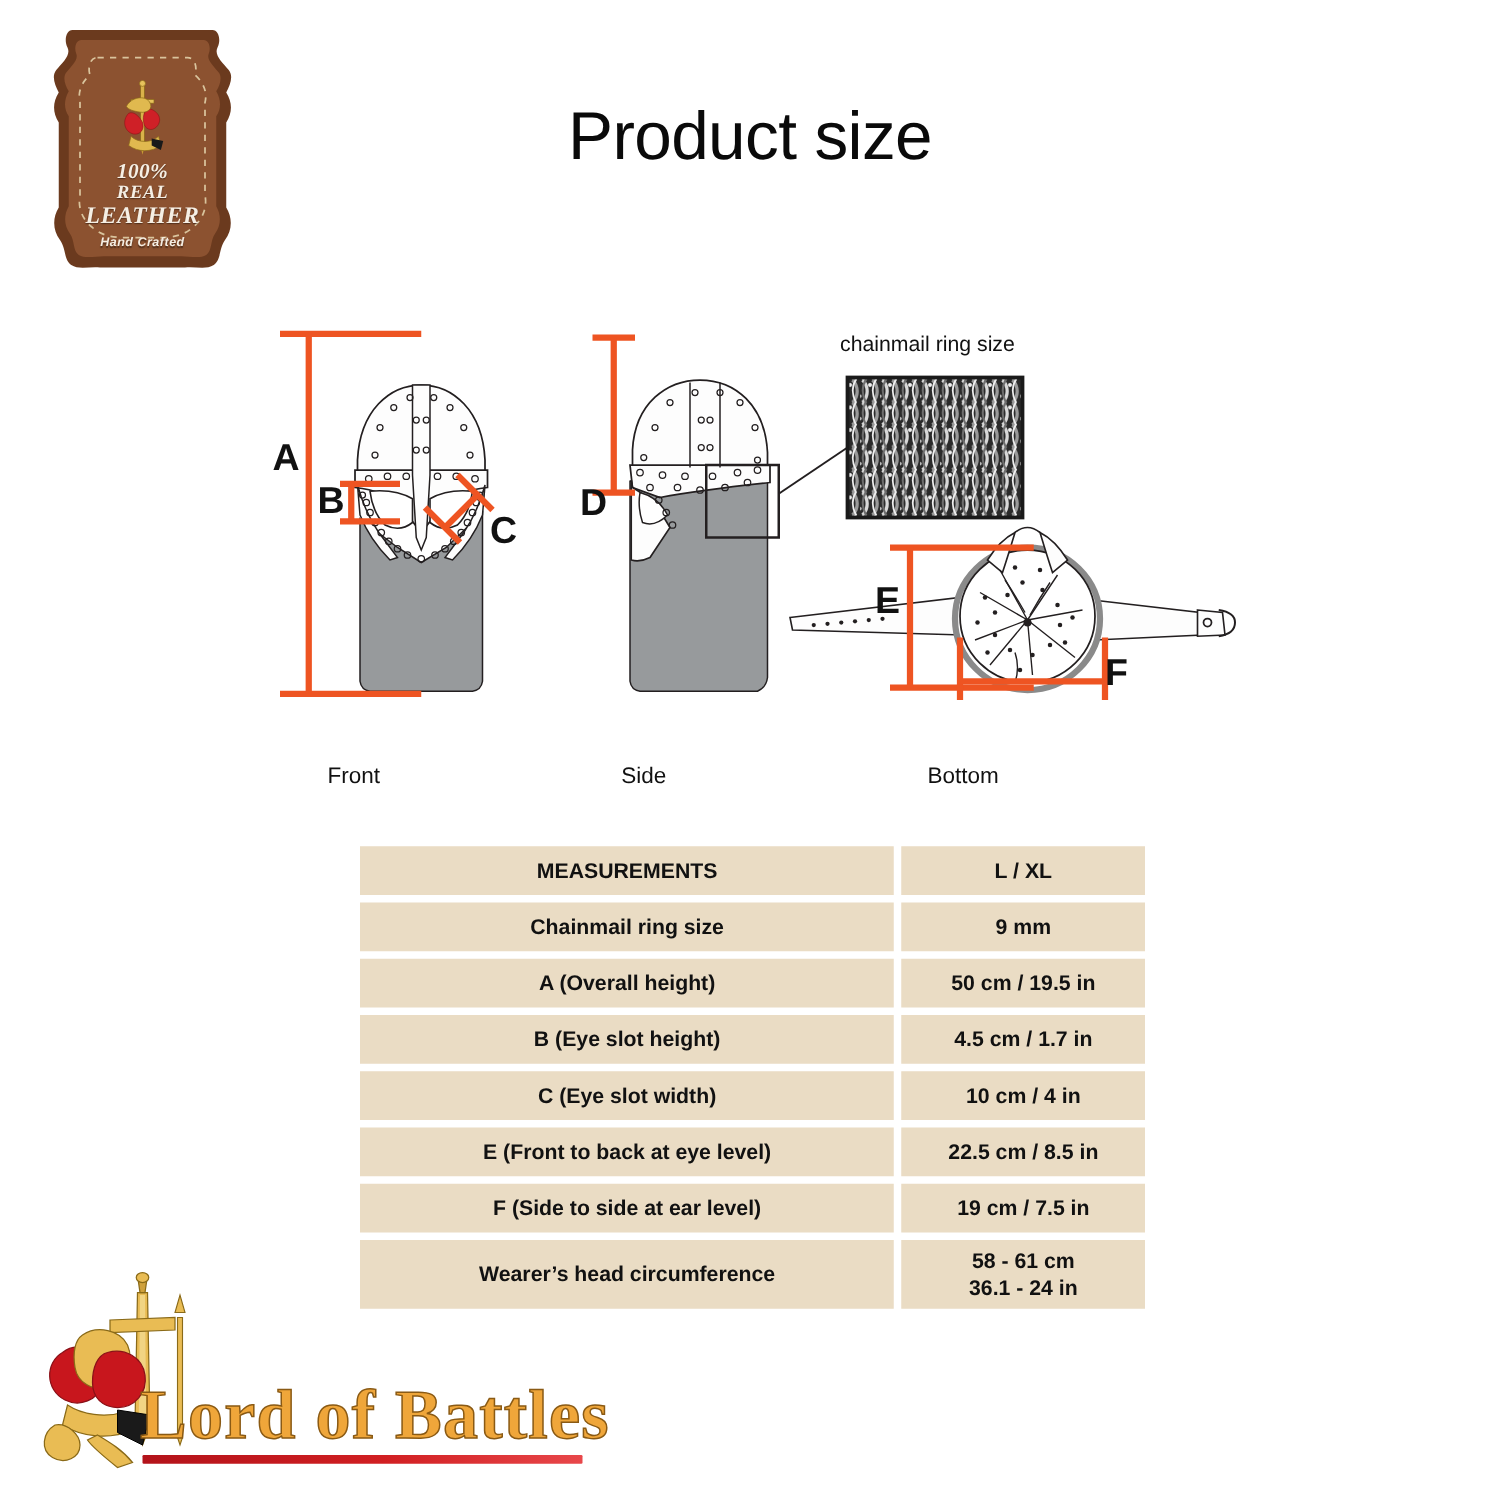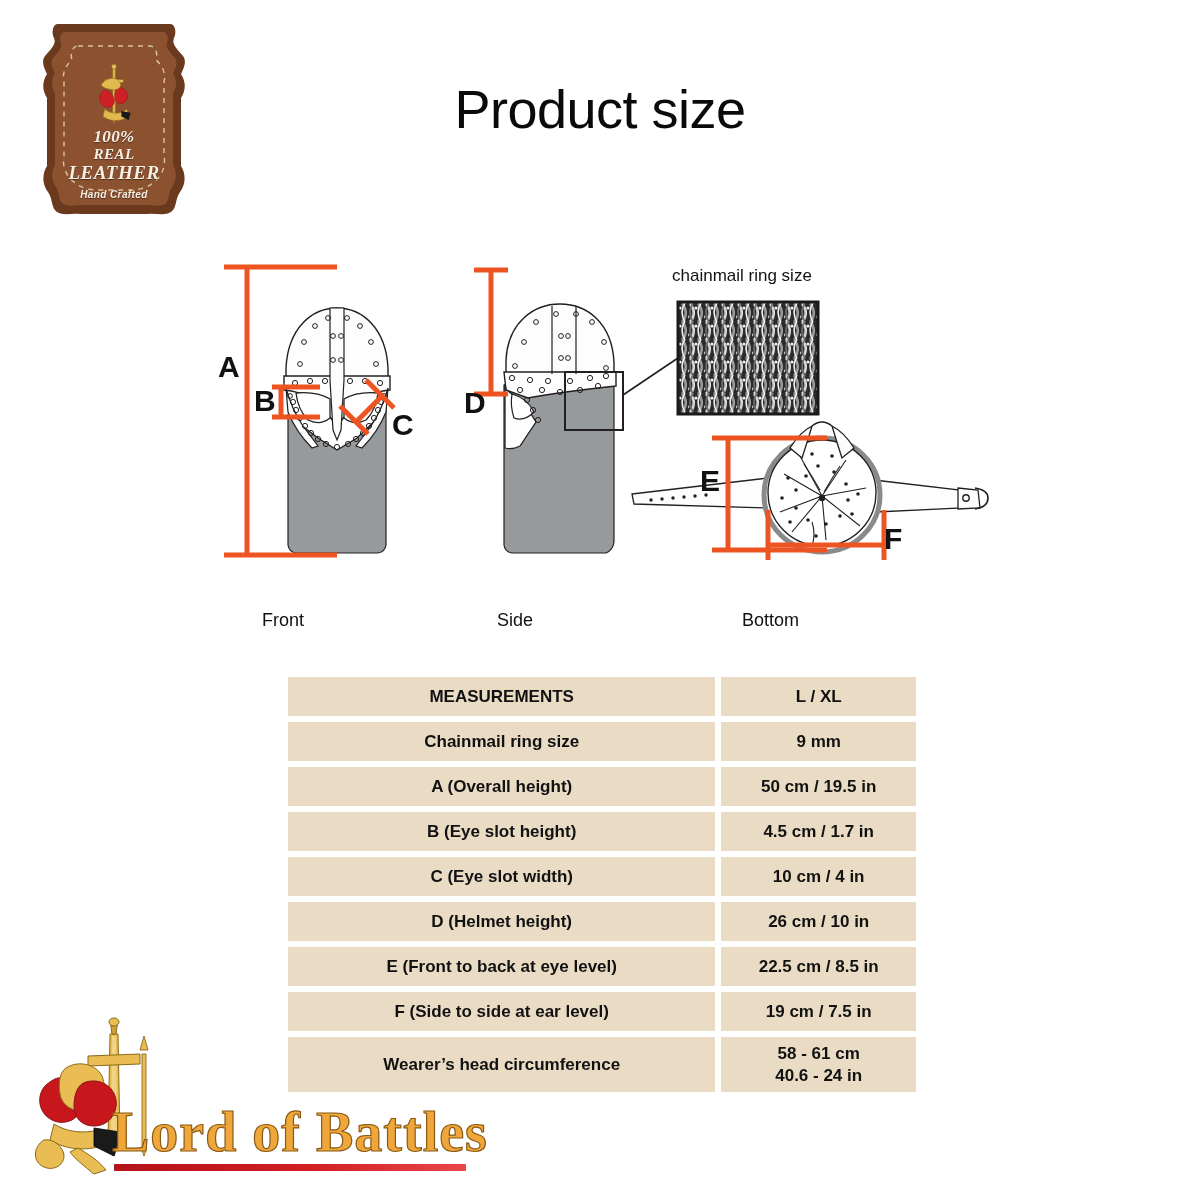--- a/index.html
+++ b/index.html
@@ -401,41 +401,37 @@
     <div class="m-row">
       <div class="m-cell m-label">B (Eye slot height)</div>
       <div class="m-cell m-value">4.5 cm / 1.7 in</div>
     </div>
 
     <div class="m-row">
       <div class="m-cell m-label">C (Eye slot width)</div>
       <div class="m-cell m-value">10 cm / 4 in</div>
     </div>
 
-    <div class="m-row">
-      <div class="m-cell m-label">D (Helmet height)</div>
-      <div class="m-cell m-value">26 cm / 10 in</div>
-    </div>
 
     <div class="m-row">
       <div class="m-cell m-label">E (Front to back at eye level)</div>
       <div class="m-cell m-value">22.5 cm / 8.5 in</div>
     </div>
 
     <div class="m-row">
       <div class="m-cell m-label">F (Side to side at ear level)</div>
       <div class="m-cell m-value">19 cm / 7.5 in</div>
     </div>
 
     <div class="m-row tall">
       <div class="m-cell m-label">Wearer’s head circumference</div>
       <div class="m-cell m-value">
         <div class="two-line">
           <div>58 - 61 cm</div>
-          <div>40.6 -  24 in</div>
+          <div>36.1 -  24 in</div>
         </div>
       </div>
     </div>
   </div>
 
   <div id="lob-logo">
     <svg viewBox="0 0 460 176">
       <g transform="translate(66,8)">
 
         <path d="M30 14 L38 14 L40 120 L34 136 L28 120 Z" fill="#e9bc54" stroke="#8a6a18" stroke-width="1"></path>

